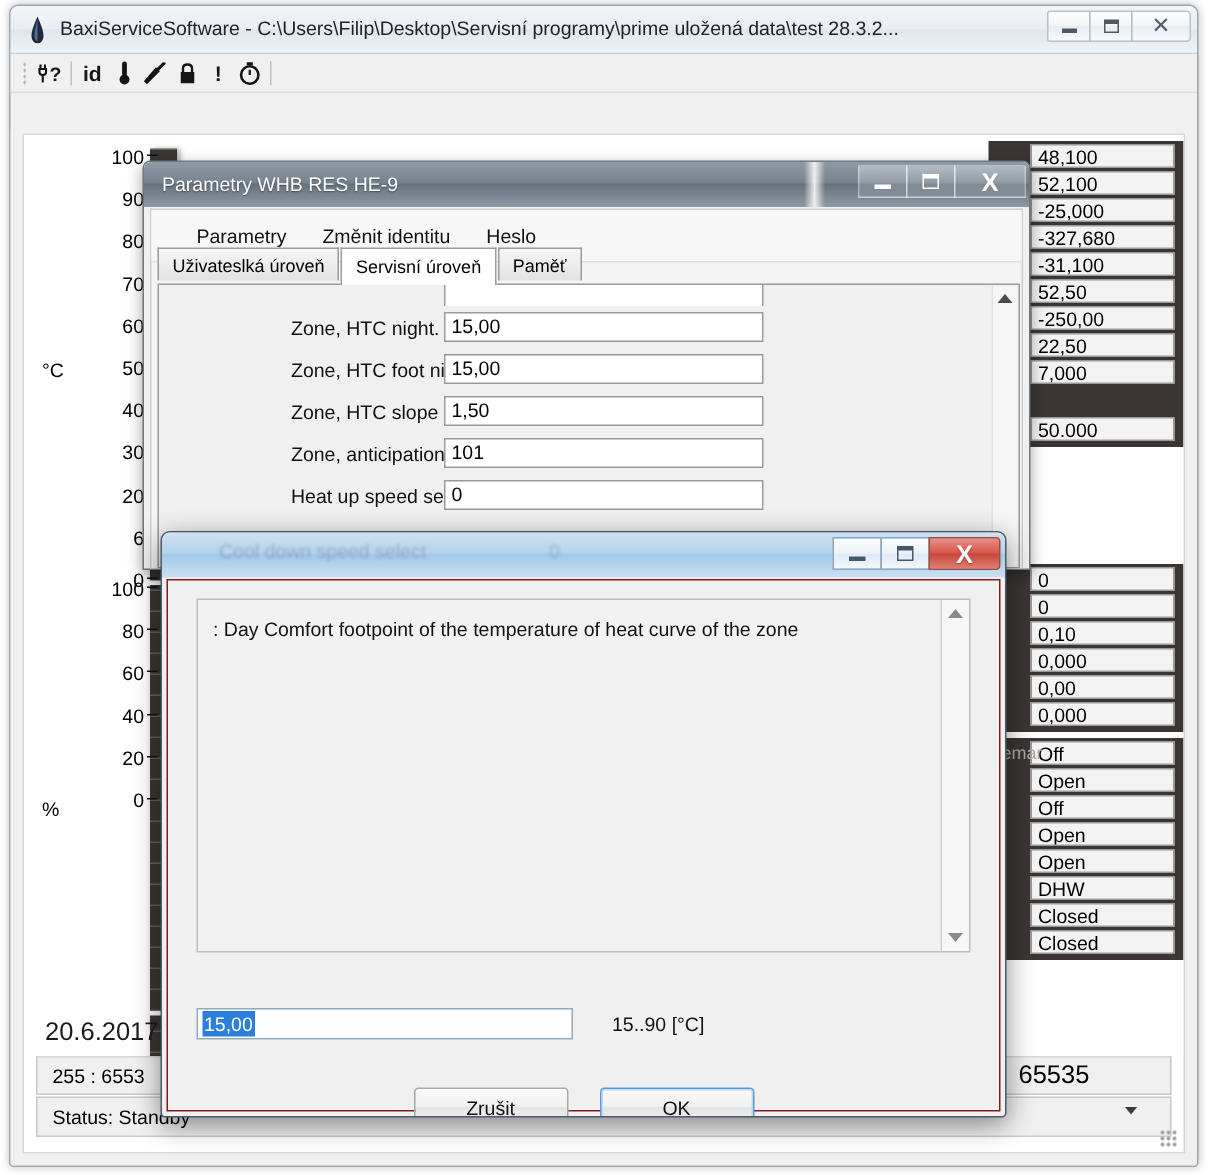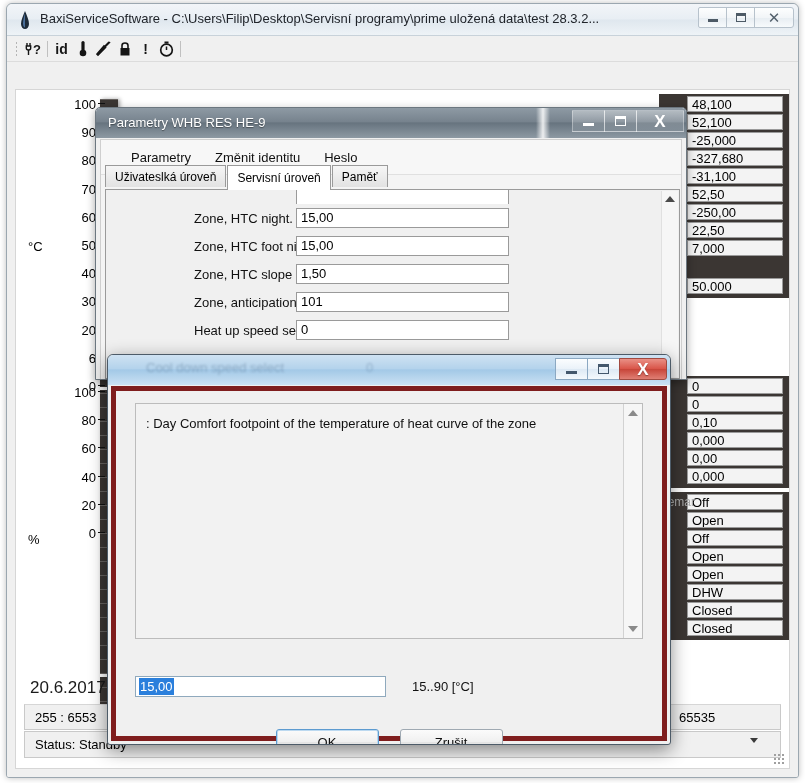--- a/index.html
+++ b/index.html
@@ -198,21 +198,21 @@
     background: #f0f0f0;
     border: 1px solid #c9c9c9;
     border-top: 1px solid #d6d6d6;
     box-sizing: border-box;
     display: flex; align-items: center;
   }
   #counter-left {
     padding-left: 10px; font-size: 13px; flex: 0 0 640px;
     white-space: nowrap;
   }
-  #counter-right { font-size: 13px; padding-left: 4px; }
+  #counter-right { font-size: 17px; padding-left: 4px; }
   #status-bar {
     position: absolute;
     left: 8px; right: 8px; bottom: 10px;
     height: 27px;
     background: #f0f0f0;
     border: 1px solid #c9c9c9;
     box-sizing: border-box;
     display: flex; align-items: center;
   }
   #status-text { padding-left: 10px; font-size: 13px; }
@@ -393,21 +393,21 @@
     background: linear-gradient(to bottom,#e99086 0%,#d9564a 48%,#c8463a 52%,#e07f74 100%);
     border-radius: 0 3px 3px 0;
   }
   .eglyph-min { width: 11px; height: 3px; background: #44586c; margin-top: 7px; }
   .eglyph-max { width: 11px; height: 10px; border: 1px solid #44586c; border-top-width: 3px; box-sizing: border-box;}
   .eglyph-close { color: #ffffff; font-size: 17px; font-weight: bold; line-height: 1; text-shadow: 0 1px 1px rgba(0,0,0,0.35);}
 
   #edit-body {
     position: absolute; left: 3px; top: 31px; right: 3px; bottom: 3px;
     background: #f0f0f0;
-    border: 5px solid #7f1d1d;
+    border: 1px solid #7f1d1d;
     box-sizing: border-box;
   }
   #desc-box {
     position: absolute; left: 19px; top: 12px; right: 19px;
     height: 236px;
     background: #f2f2f2;
     border: 1px solid #bcbcbc;
     box-sizing: border-box;
   }
   #desc-text {
@@ -862,17 +862,17 @@
         <div class="ds-down"></div>
       </div>
     </div>
 
     <div id="value-row">
       <div id="value-input"><span id="value-selected">15,00</span></div>
       <div id="range-label">15..90 [°C]</div>
     </div>
 
     <div id="buttons-row">
+      <div class="dlg-btn">Zrušit</div>
       <div class="dlg-btn default">OK</div>
-      <div class="dlg-btn">Zrušit</div>
     </div>
   </div>
 </div>
 
 </body></html>

